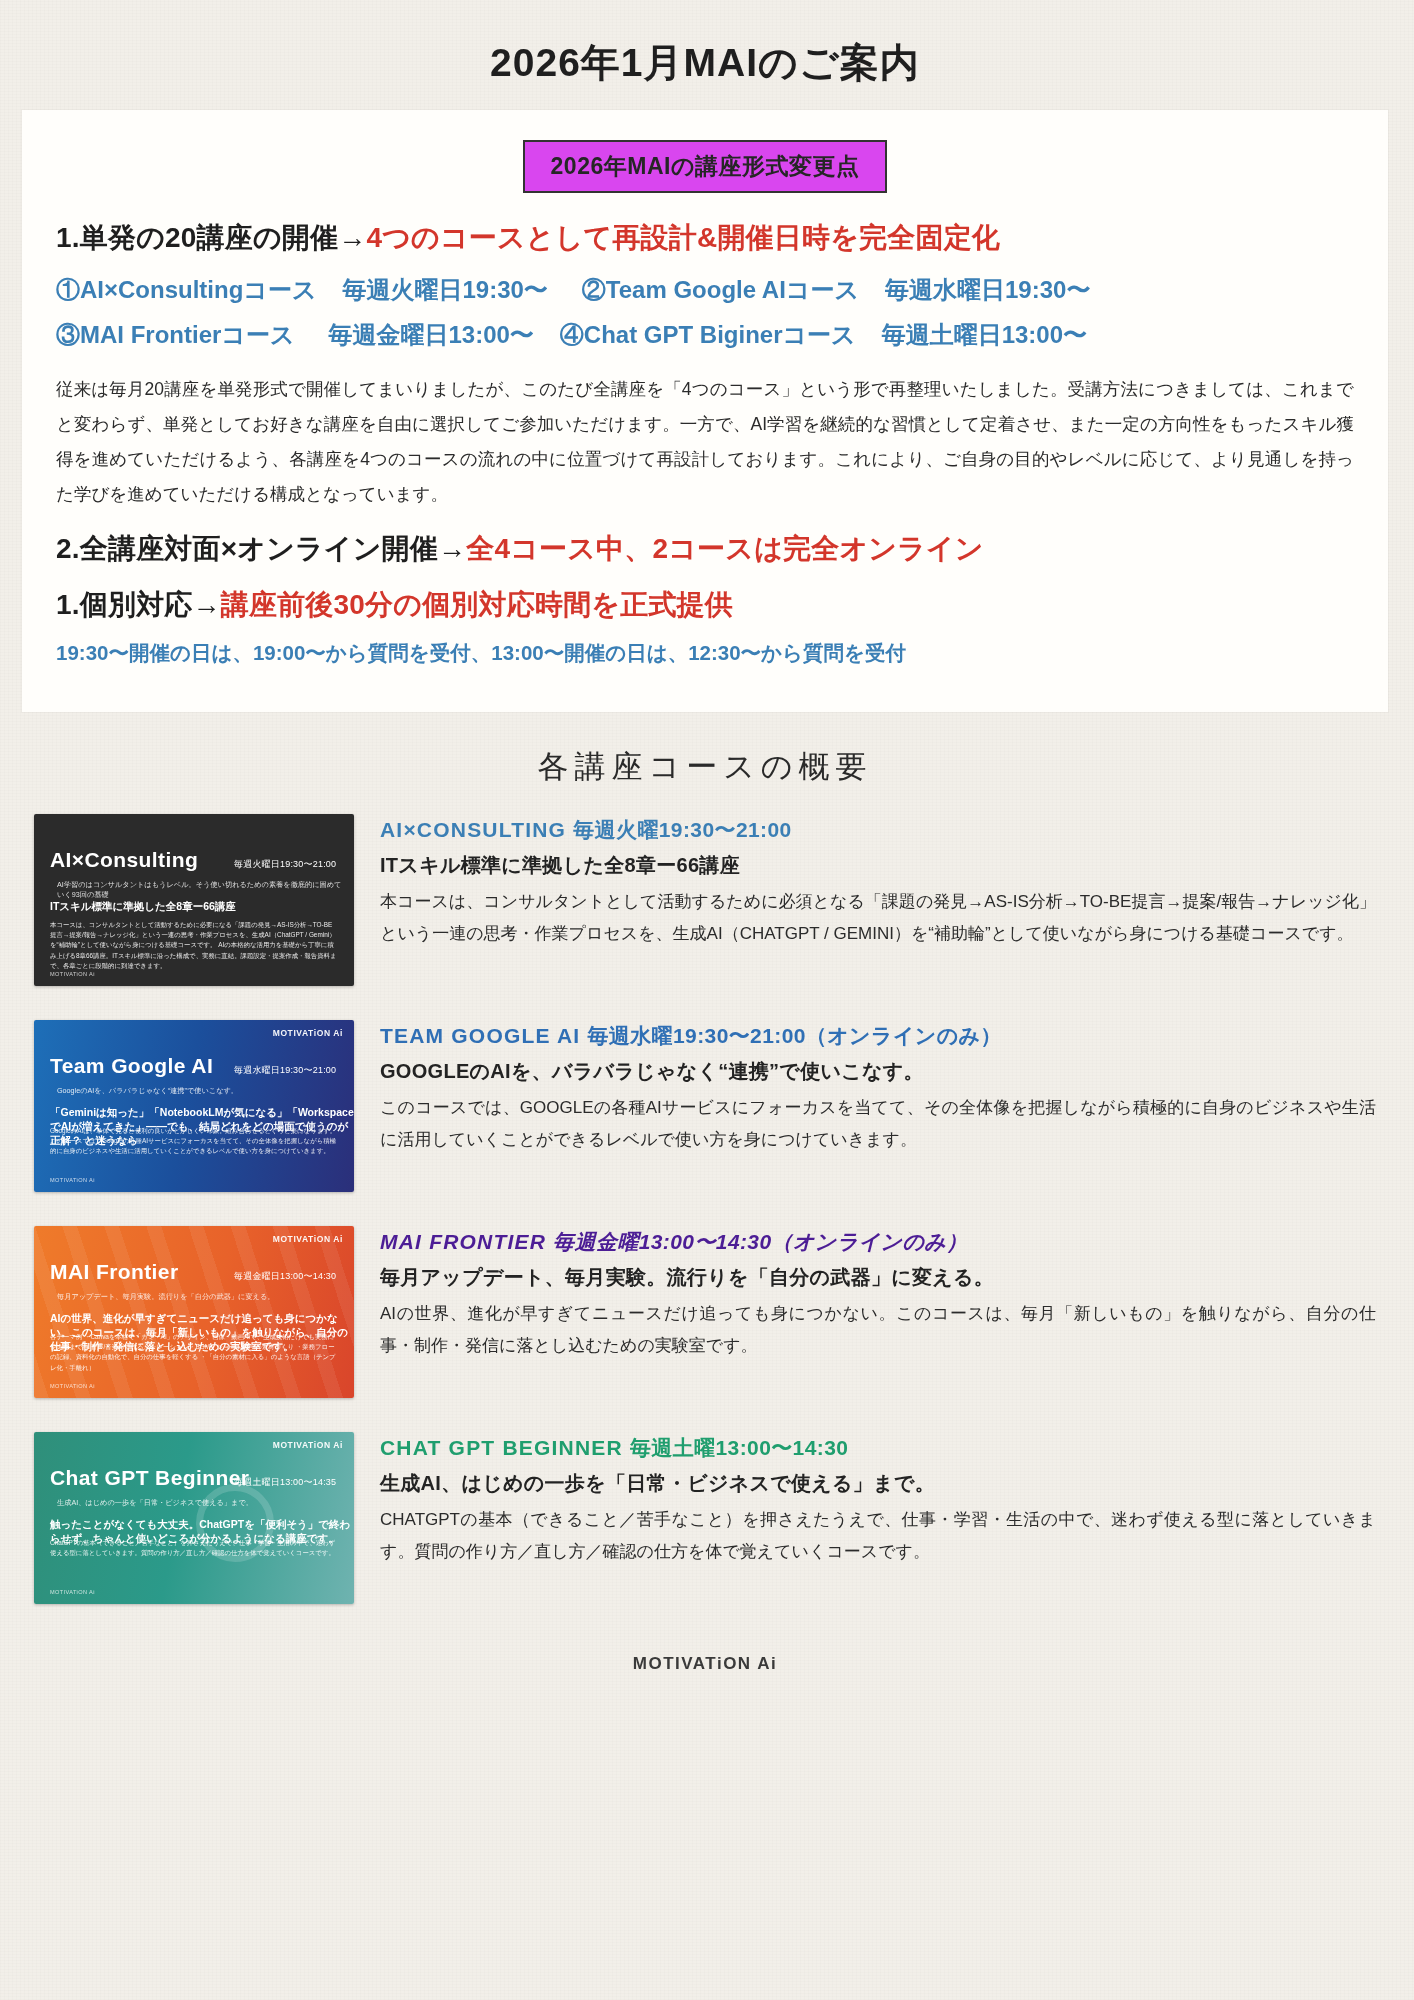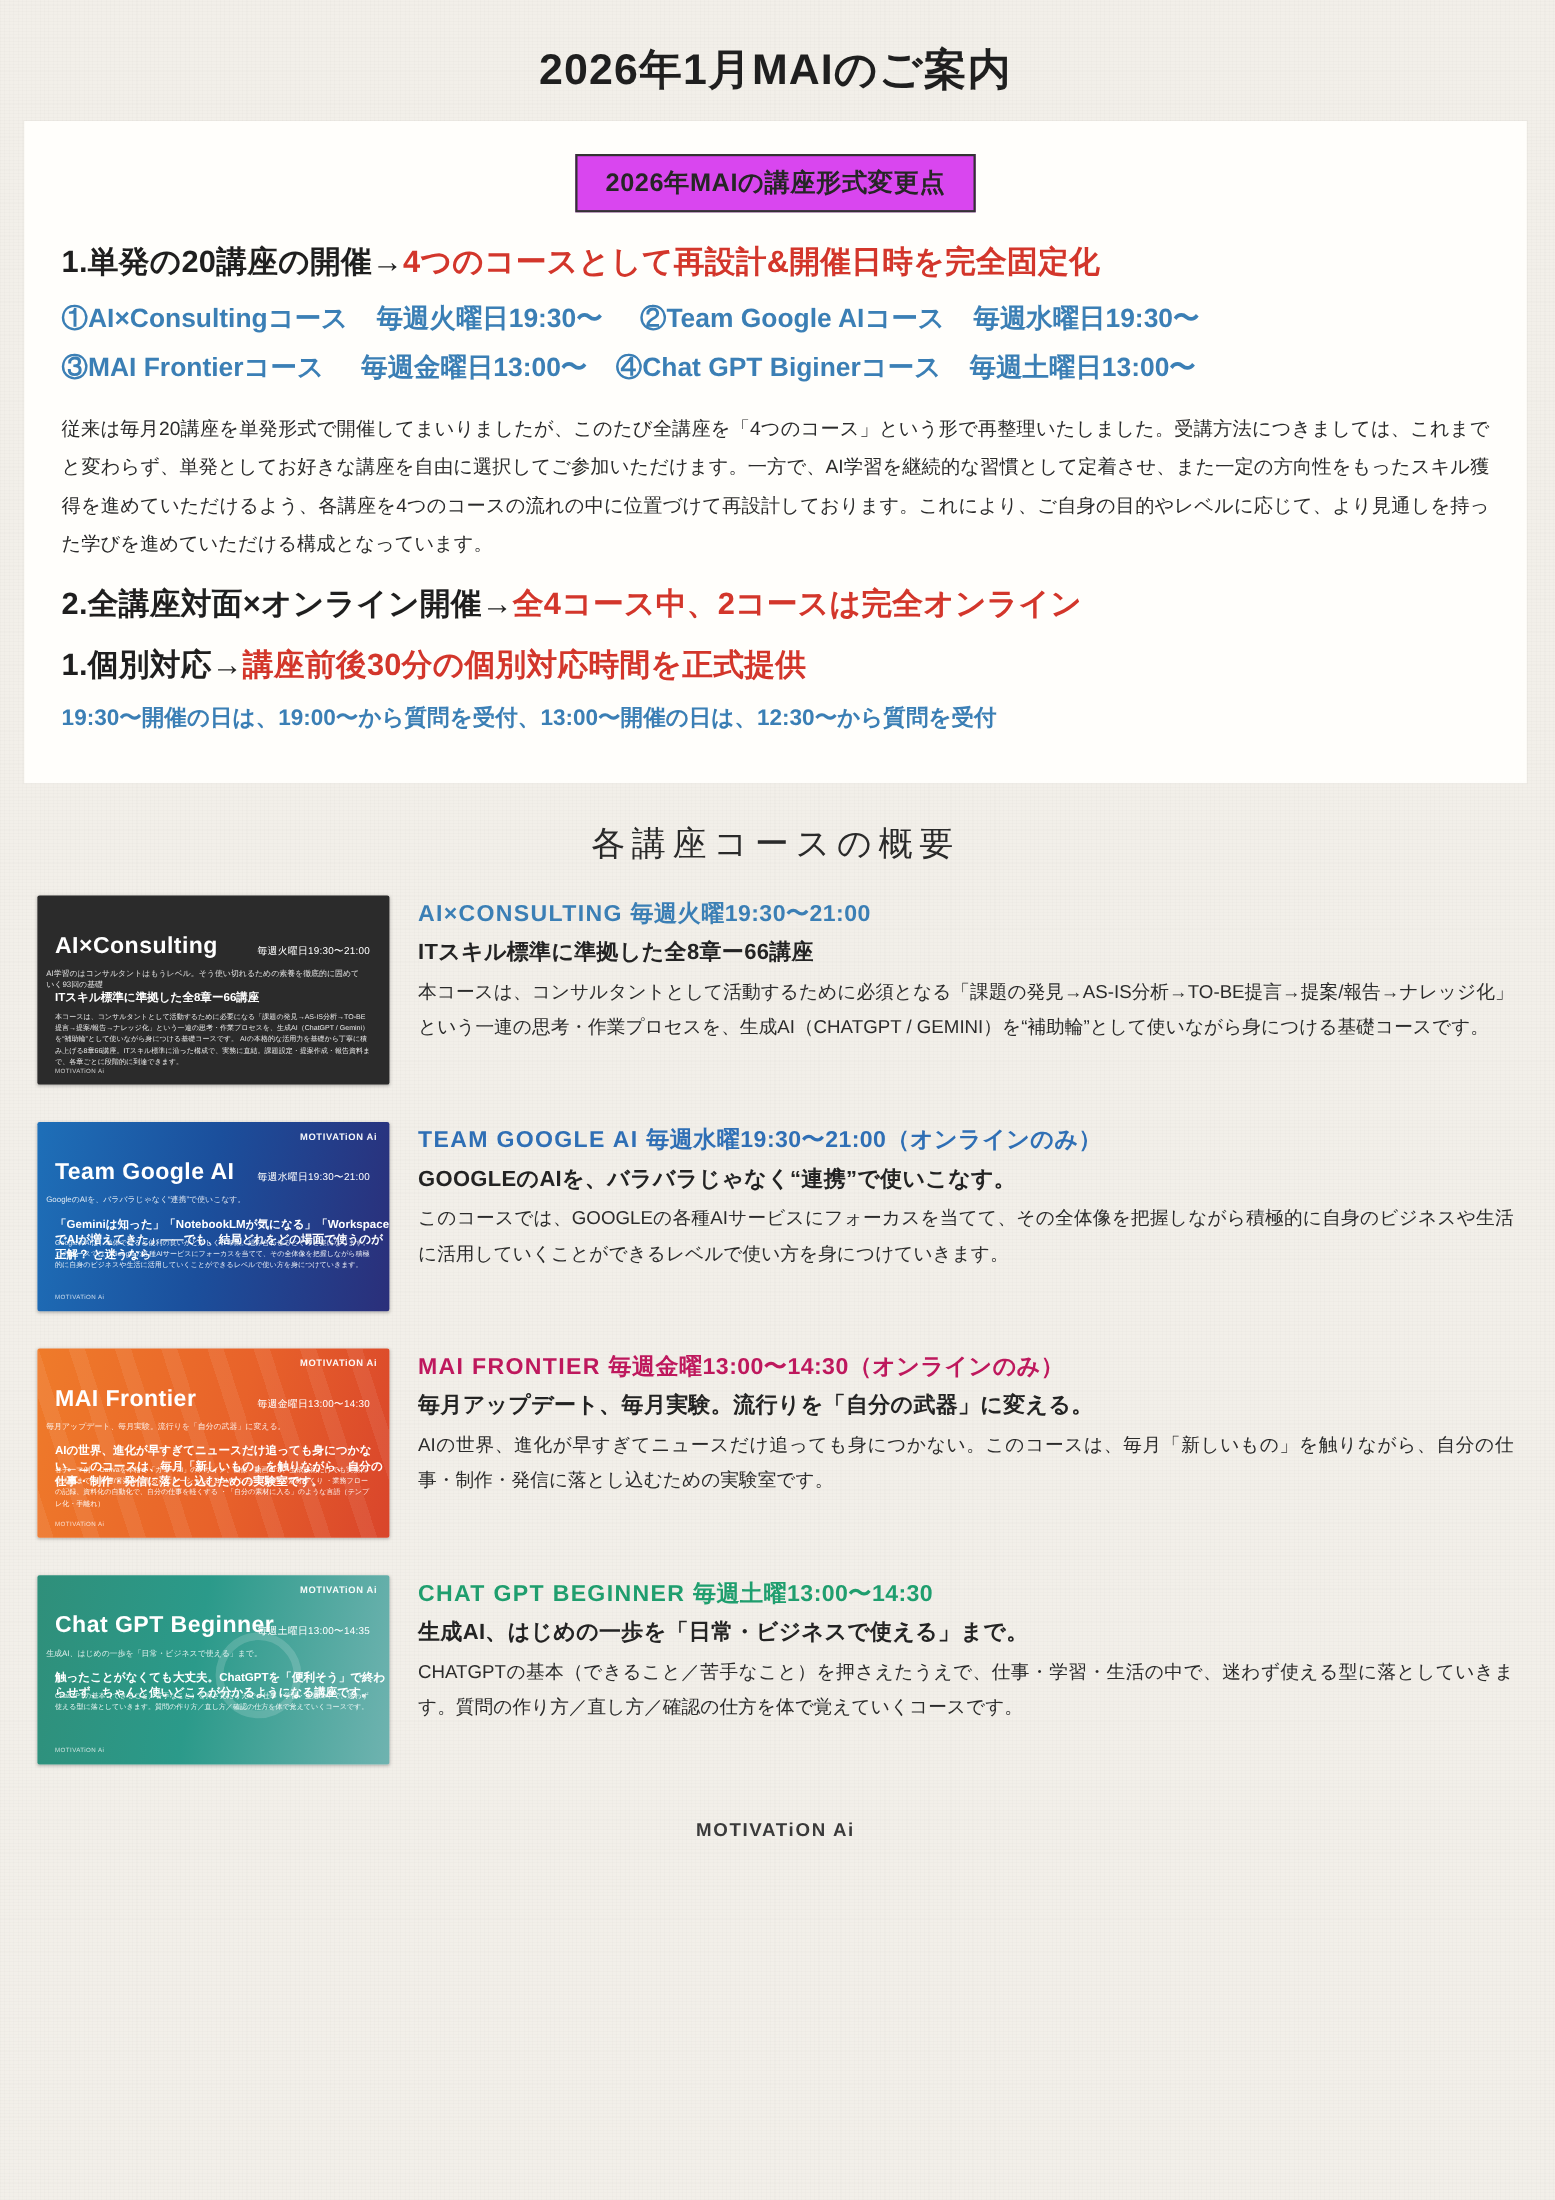--- a/index.html
+++ b/index.html
@@ -128,21 +128,21 @@
   }
   .thumb .t-title {
     position: absolute; left: 16px; top: 34px;
     font-size: 21px; font-weight: bold; letter-spacing: 0.4px;
   }
   .thumb .t-when {
     position: absolute; left: 200px; top: 44px;
     font-size: 9px; letter-spacing: 0.2px;
   }
   .thumb .t-sub {
-    position: absolute; left: 8px; top: 66px;
+    position: absolute; left: 23px; top: 66px;
     font-size: 7.2px; line-height: 1.5; opacity: 0.85; width: 286px;
   }
   .thumb .t-head2 {
     position: absolute; left: 16px; top: 86px;
     font-size: 10.5px; font-weight: bold;
   }
   .thumb .t-body {
     position: absolute; left: 16px; top: 106px; width: 288px;
     font-size: 6.4px; line-height: 1.62; opacity: 0.9;
   }
@@ -172,21 +172,21 @@
   .c-head .when { letter-spacing: 0.4px; }
   .c-sub {
     font-size: 20px; font-weight: bold; color: #232323;
     margin-bottom: 7px; letter-spacing: 0.3px;
   }
   .c-desc {
     font-size: 17px; line-height: 1.92; color: #2b2b2b; text-align: justify;
   }
   .h-ai { color: #3b7fb5; }
   .h-team { color: #2f6fb5; }
-  .h-frontier { color: #be185d; }
+  .h-frontier { color: #4c1d95; font-style: italic; }
   .h-chat { color: #1f9e6e; }
 
   .footer-brand {
     text-align: center;
     font-size: 17px;
     letter-spacing: 1.5px;
     color: #3a3a3a;
     padding: 16px 0 26px 0;
     font-weight: bold;
   }

